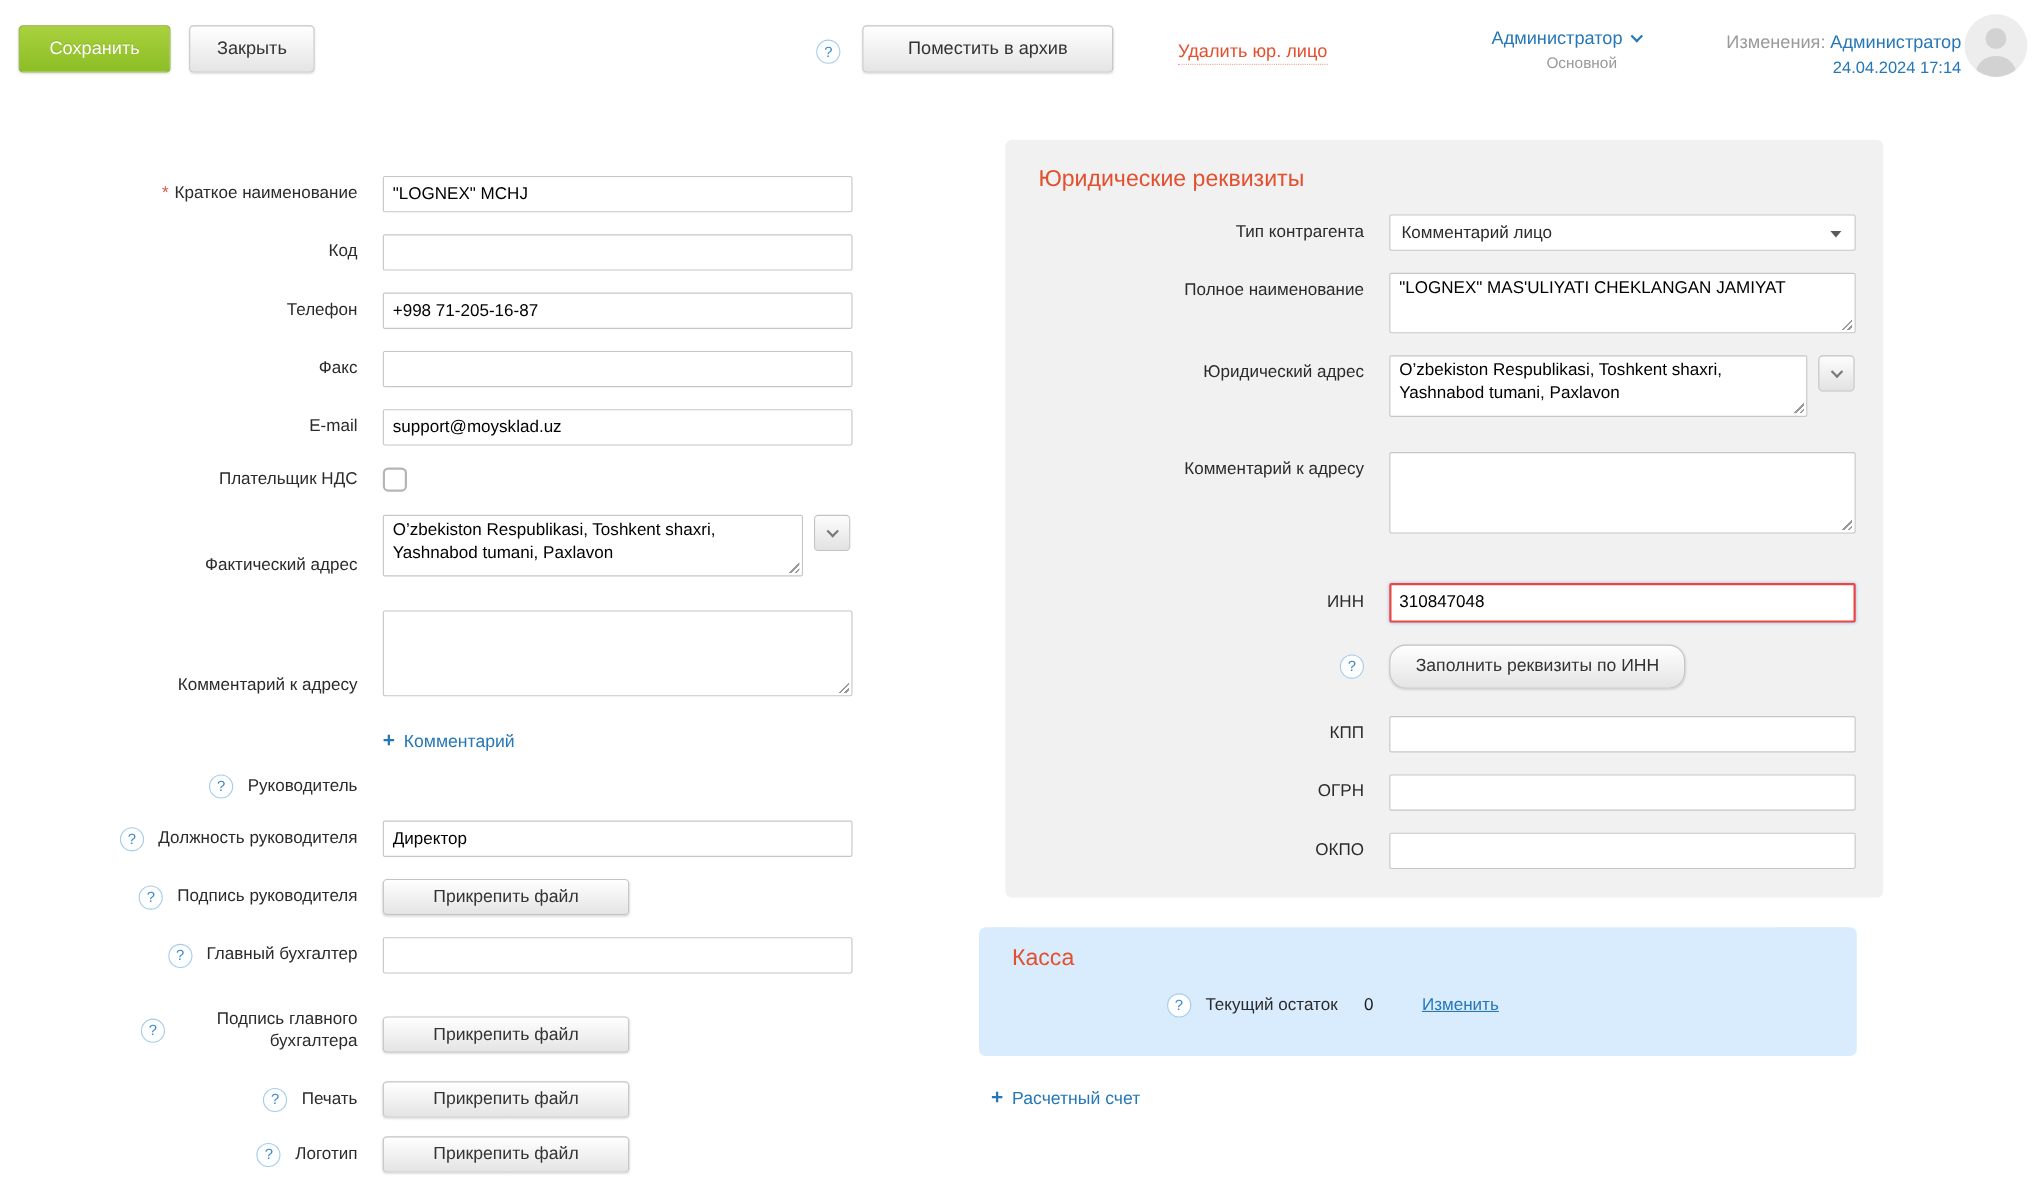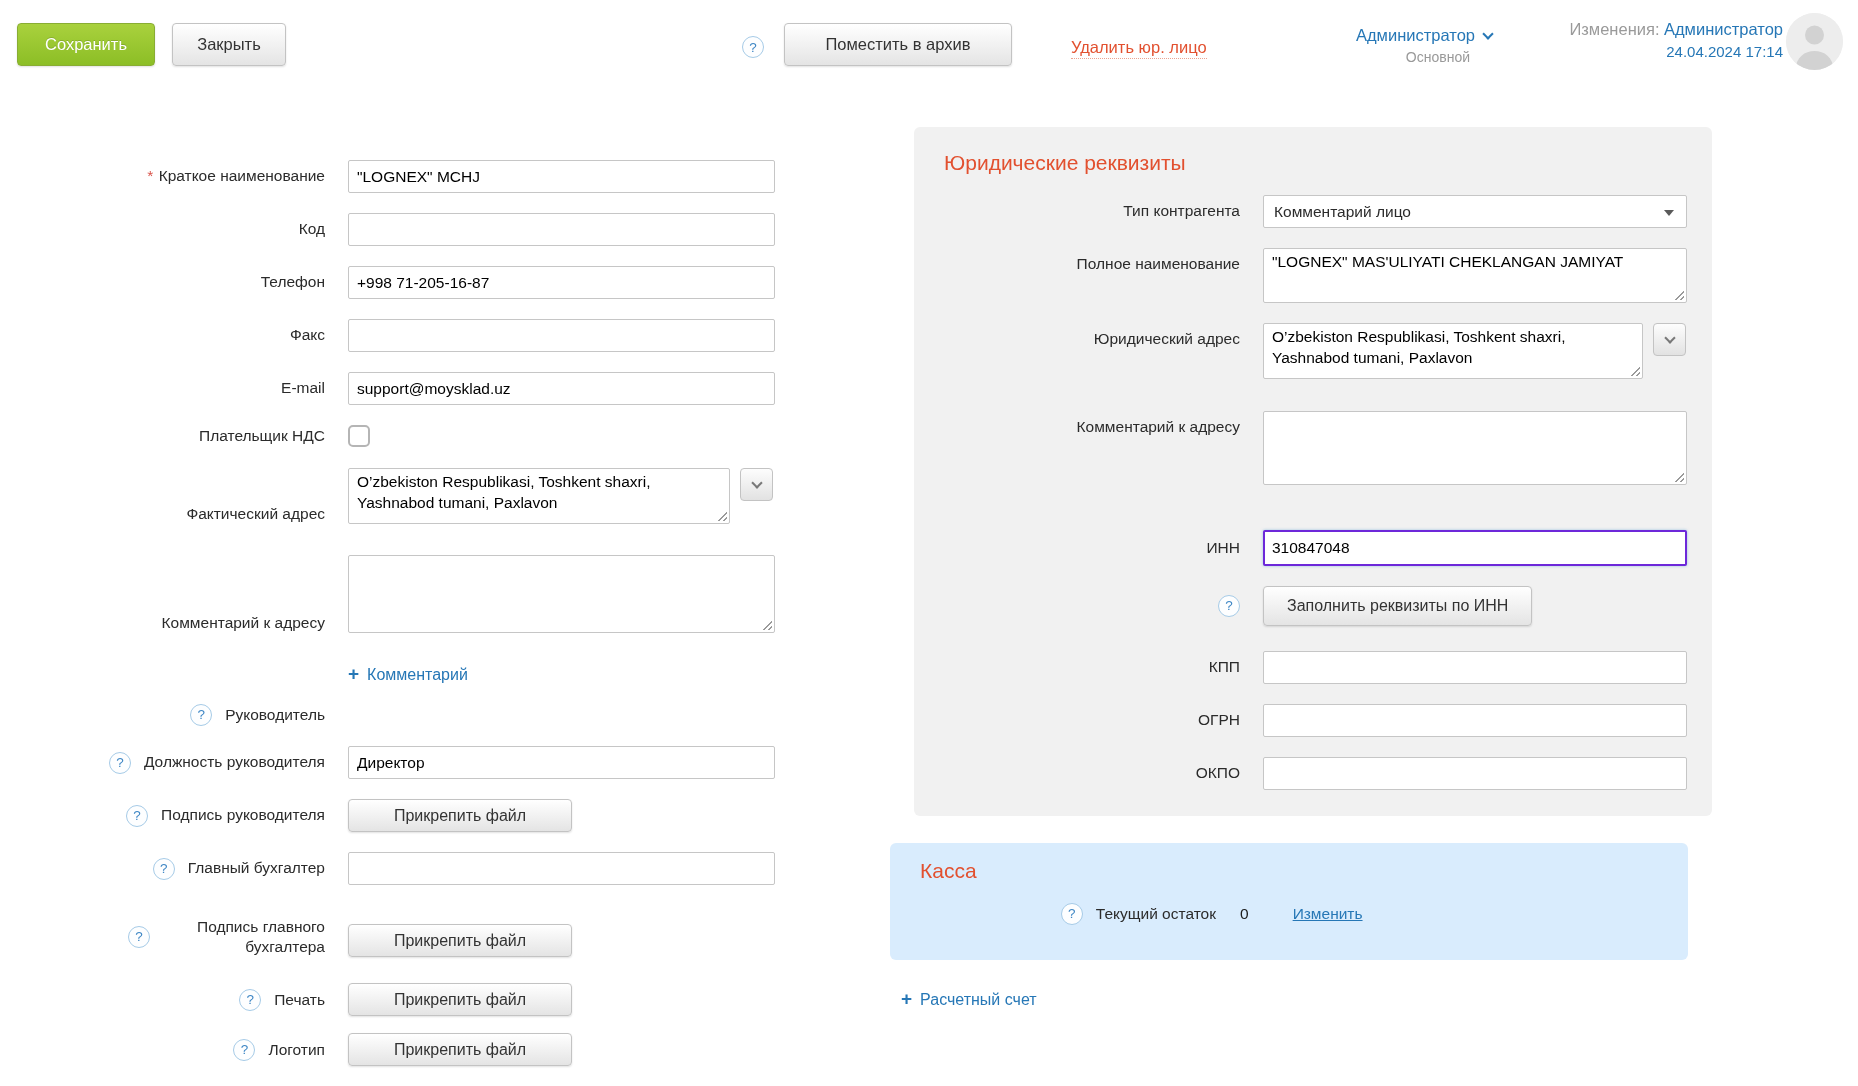--- a/index.html
+++ b/index.html
@@ -56,21 +56,21 @@
   
   .user-block { position: absolute; left: 1300px; top: 26px; width: 192px; text-align: right; }
   .user-name { color: #2677b6; font-size: 16.5px; cursor: pointer; text-decoration: none; }
   .caret-down {
     display: inline-block; width: 8px; height: 8px;
     border-right: 2px solid #2677b6; border-bottom: 2px solid #2677b6;
     transform: rotate(45deg); margin-left: 9px; position: relative; top: -3px;
   }
   .user-role { color: #999; font-size: 14px; margin-top: 4px; padding-right: 22px; }
 
-  .changes-block { position: absolute; left: 1505px; top: 20px; width: 278px; text-align: right; }
+  .changes-block { position: absolute; left: 1505px; top: 30px; width: 278px; text-align: right; }
   .changes-label { color: #9a9a9a; font-size: 16.5px; }
   .changes-author { color: #2677b6; font-size: 16.5px; text-decoration: none; cursor: pointer; }
   .changes-date { display: block; color: #2677b6; font-size: 15px; margin-top: 4px; text-decoration: none; cursor: pointer; }
 
   .avatar {
     position: absolute; left: 1786px; top: 13px; width: 57px; height: 57px;
     border-radius: 50%; background: #ededed; overflow: hidden; cursor: pointer;
   }
 
   
@@ -161,24 +161,24 @@
     position: absolute; right: 12px; top: 14px; width: 0; height: 0;
     border-left: 5px solid transparent; border-right: 5px solid transparent;
     border-top: 6px solid #5a5a5a;
   }
   .ta-fullname { width: 424px; height: 55px; }
   .ta-legal { width: 380px; height: 56px; }
   .ta-pcomment { width: 424px; height: 74px; }
   .row-legal { margin-bottom: 32px; }
   .row-pcomment { margin-bottom: 45px; }
   .inn-input {
-    border: 2px solid #6d28d9; box-shadow: 0 0 3px rgba(78,154,210,.55);
+    border: 2px solid #ef4444; box-shadow: 0 0 3px rgba(78,154,210,.55);
     height: 35px; padding: 16px 7px;
   }
-  .fill-btn { height: 40px; padding: 0 23px; font-size: 16px; }
+  .fill-btn { height: 40px; padding: 0 23px; font-size: 16px; border-radius: 15px; }
   .row-fill { margin-bottom: 25px; }
   .row-last { margin-bottom: 0; }
 
   .panel-blue {
     background: #d9ecfd; border-radius: 6px; margin-top: 27px;
     width: 798px; height: 117px; padding: 16px 26px 0 30px;
   }
   .cash-row { display: flex; align-items: center; margin-top: 17px; }
   .cash-value { margin-left: 24px; font-size: 15.5px; color: #1c1c1c; }
   .cash-edit { margin-left: 44px; font-size: 15.5px; color: #2677b6; text-decoration: underline; cursor: pointer; }

